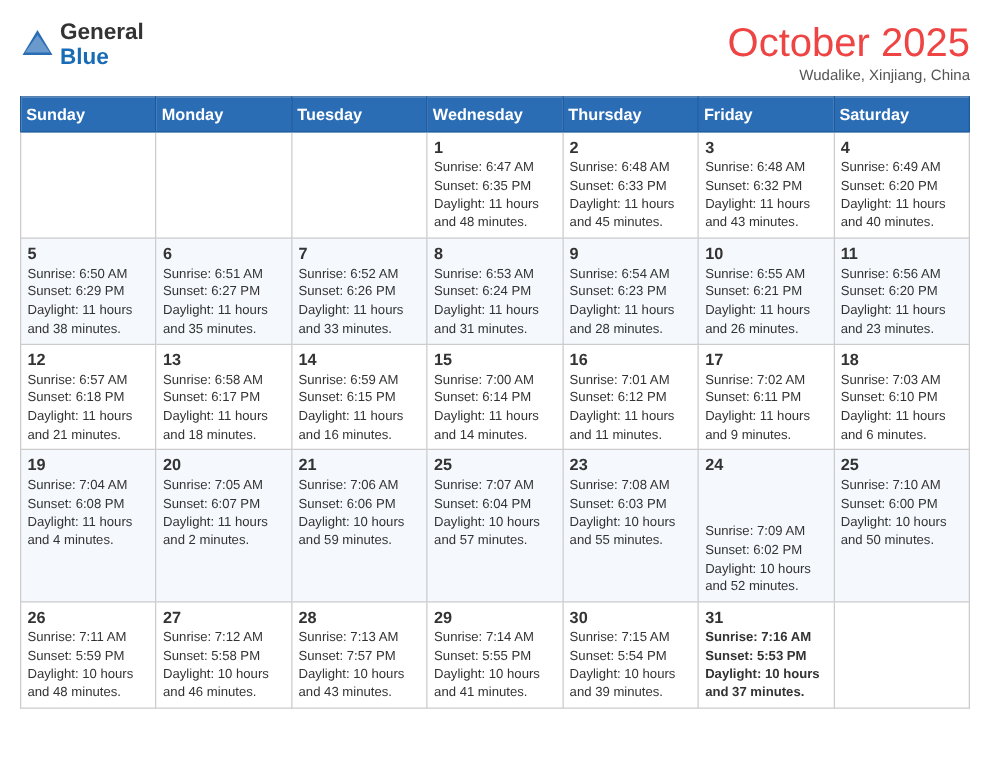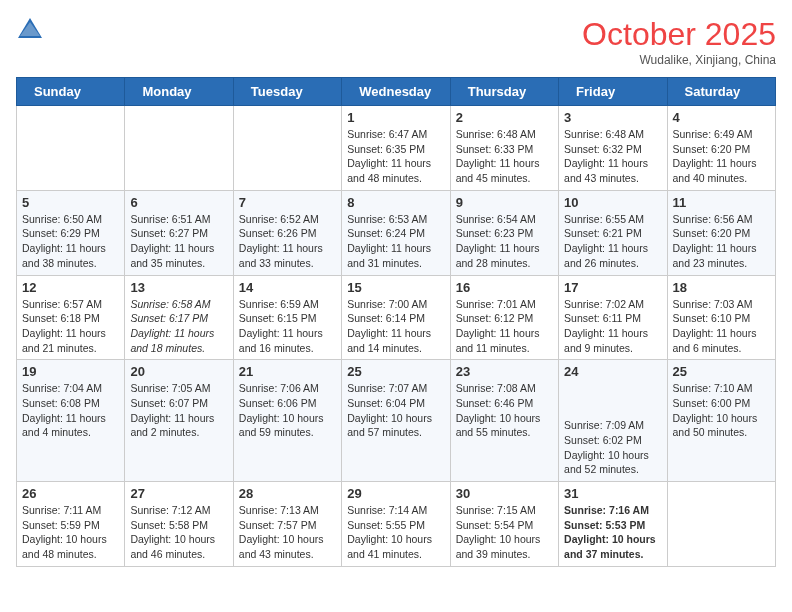--- a/index.html
+++ b/index.html
@@ -46,21 +46,21 @@
     }
     .calendar {
       width: 100%;
       border-collapse: collapse;
       border: 1px solid #ccc;
     }
     .calendar th {
       background: #2a6db5;
       color: #fff;
       font-size: 13px;
-      padding: 6px 17px;
+      padding: 6px 4px;
       text-align: left;
       border: 1px solid #1e5a9a;
     }
     .calendar td {
       vertical-align: top;
       border: 1px solid #ccc;
       padding: 4px 5px;
       font-size: 11px;
       color: #333;
       width: calc(100% / 7);
@@ -90,20 +90,24 @@
   </style>
 </head>
 <body>
 
 <div class="header">
   <div class="logo">
     <svg class="logo-icon" viewBox="0 0 28 28">
       <polygon points="14,2 26,22 2,22" fill="#2a6db5"></polygon>
       <polygon points="14,6 24,20 4,20" fill="#fff" opacity="0.3"></polygon>
     </svg>
+    <div class="logo-text">
+      <span class="logo-general">General</span><br>
+      <span class="logo-blue">Blue</span>
+    </div>
   </div>
   <div class="title-block">
     <div class="month-title">October 2025</div>
     <div class="location">Wudalike, Xinjiang, China</div>
   </div>
 </div>
 
 <table class="calendar">
   <thead>
     <tr id="weekday-header">
@@ -204,21 +208,21 @@
       <tr>
         <td>
           <span class="day-num">12</span>
           <div class="day-info" style="white-space: pre-line;">Sunrise: 6:57 AM
 Sunset: 6:18 PM
 Daylight: 11 hours
 and 21 minutes.</div>
         </td>
         <td>
           <span class="day-num">13</span>
-          <div class="day-info" style="white-space: pre-line; font-style: italic;">Sunrise: 6:58 AM
+          <div class="day-info" style="white-space: pre-line;">Sunrise: 6:58 AM
 Sunset: 6:17 PM
 Daylight: 11 hours
 and 18 minutes.</div>
         </td>
         <td>
           <span class="day-num">14</span>
           <div class="day-info" style="white-space: pre-line;">Sunrise: 6:59 AM
 Sunset: 6:15 PM
 Daylight: 11 hours
 and 16 minutes.</div>
@@ -277,21 +281,21 @@
         <td>
           <span class="day-num">25</span>
           <div class="day-info" style="white-space: pre-line;">Sunrise: 7:07 AM
 Sunset: 6:04 PM
 Daylight: 10 hours
 and 57 minutes.</div>
         </td>
         <td>
           <span class="day-num">23</span>
           <div class="day-info" style="white-space: pre-line;">Sunrise: 7:08 AM
-Sunset: 6:46 PM
+Sunset: 6:03 PM
 Daylight: 10 hours
 and 55 minutes.</div>
         </td>
         <td>
           <span class="day-num">24</span>
           <div class="day-info" style="white-space: pre-line; margin-top: 39px;">Sunrise: 7:09 AM
 Sunset: 6:02 PM
 Daylight: 10 hours
 and 52 minutes.</div>
         </td>

